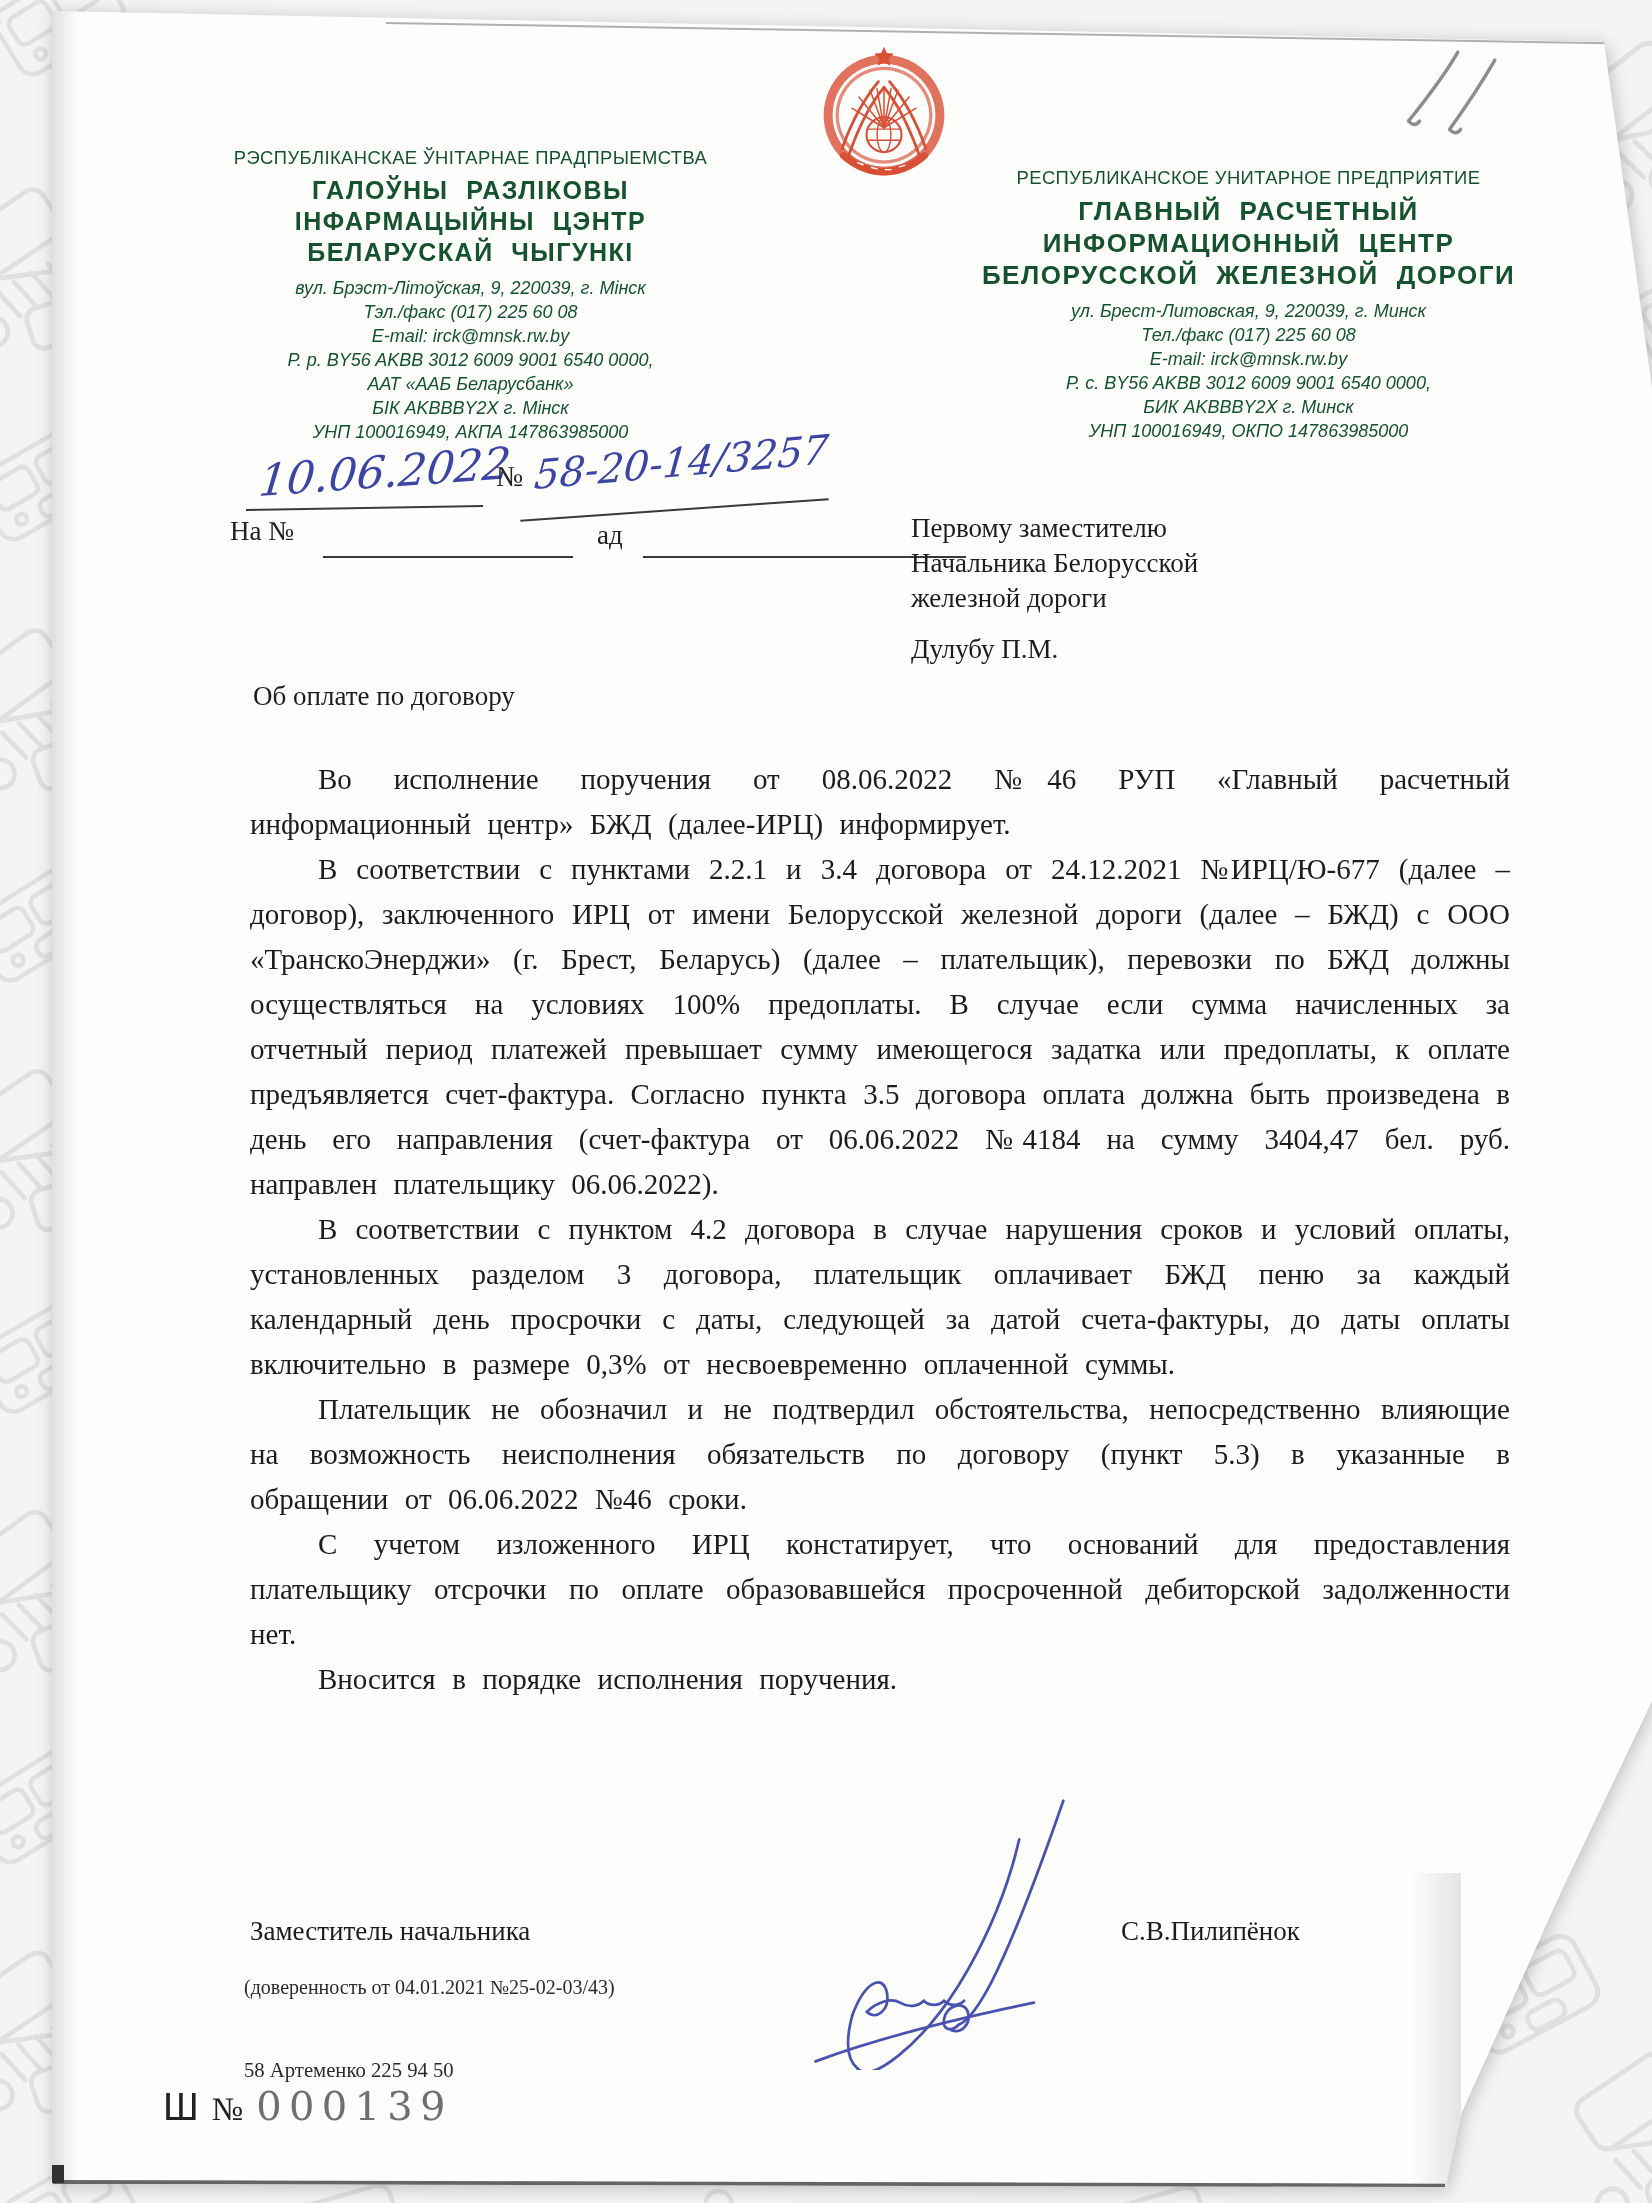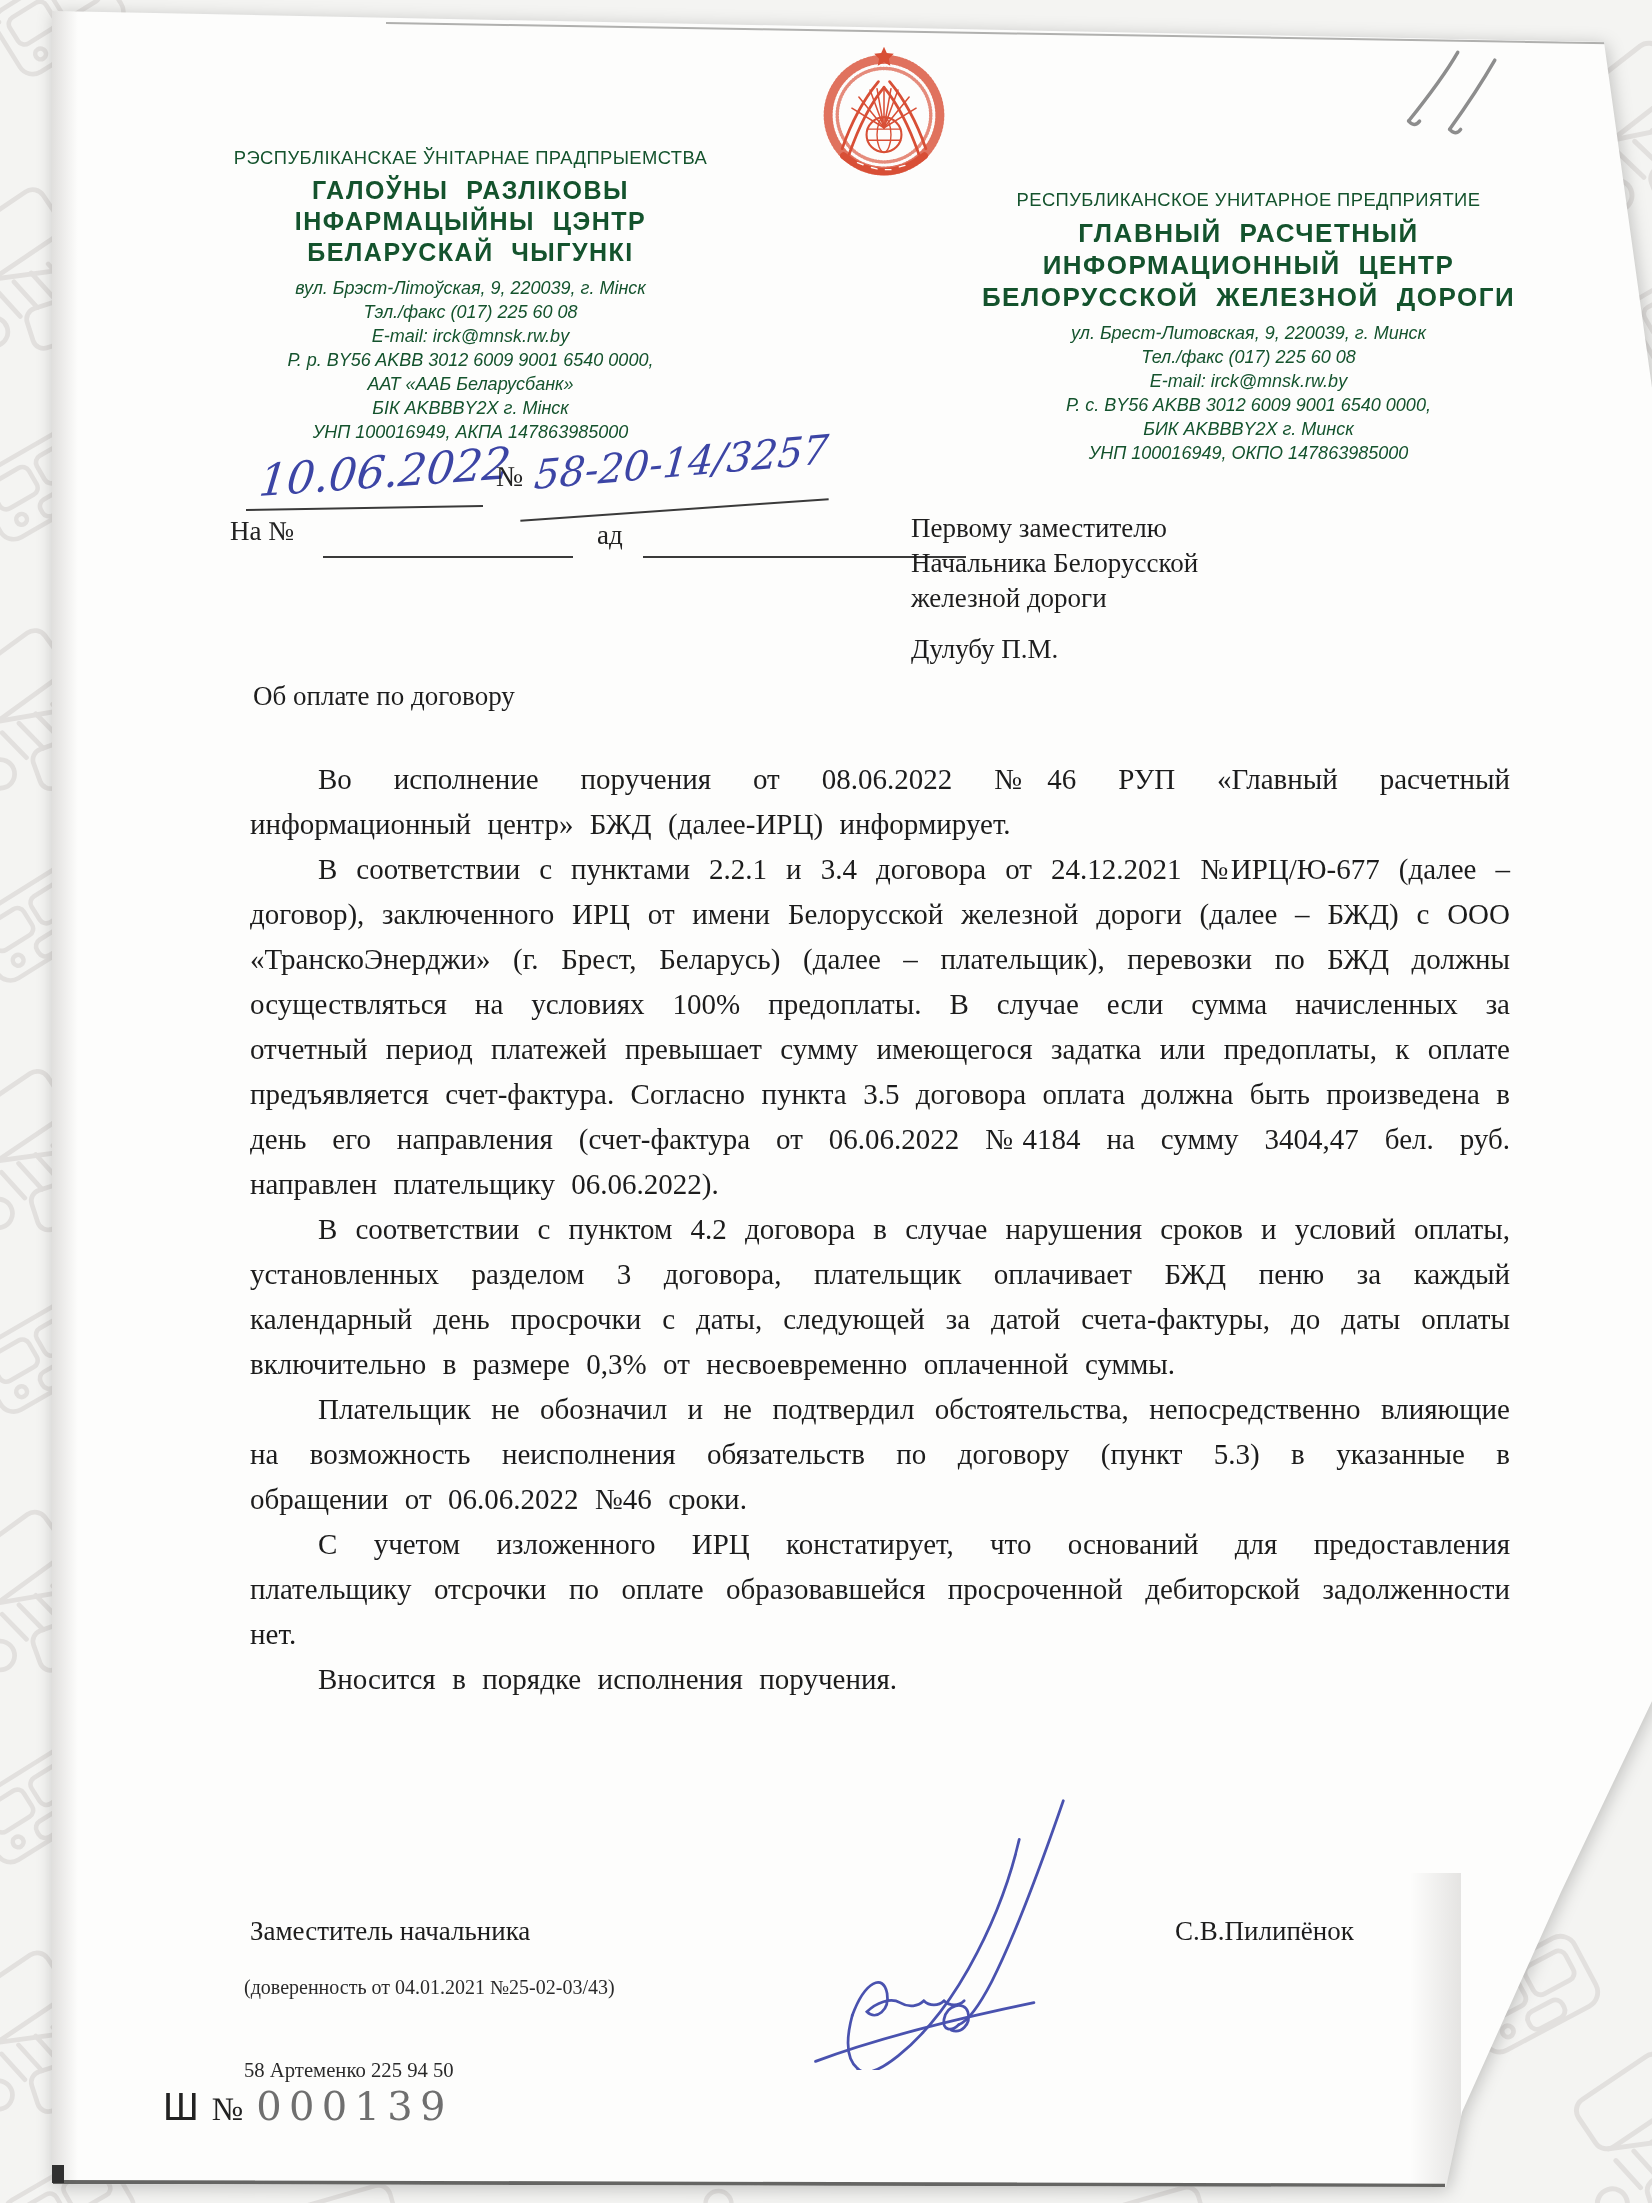--- a/index.html
+++ b/index.html
@@ -164,21 +164,21 @@
         <div>вул. Брэст-Літоўская, 9, 220039, г. Мінск</div>
         <div>Тэл./факс (017) 225 60 08</div>
         <div>E-mail: irck@mnsk.rw.by</div>
         <div>Р. р. BY56 AKBB 3012 6009 9001 6540 0000,</div>
         <div>ААТ «ААБ Беларусбанк»</div>
         <div>БІК AKBBBY2X г. Мінск</div>
         <div>УНП 100016949, АКПА 147863985000</div>
       </div>
     </div>
 
-    <div class="abs lh-block lh-right" style="left:907px;top:167px;width:683px;margin-top:22px;">
+    <div class="abs lh-block lh-right" style="left:907px;top:167px;width:683px;">
       <div class="lh-type">РЕСПУБЛИКАНСКОЕ УНИТАРНОЕ ПРЕДПРИЯТИЕ</div>
       <div class="lh-name">
         <div>ГЛАВНЫЙ  РАСЧЕТНЫЙ</div>
         <div>ИНФОРМАЦИОННЫЙ  ЦЕНТР</div>
         <div>БЕЛОРУССКОЙ  ЖЕЛЕЗНОЙ  ДОРОГИ</div>
       </div>
       <div class="lh-details">
         <div>ул. Брест-Литовская, 9, 220039, г. Минск</div>
         <div>Тел./факс (017) 225 60 08</div>
         <div>E-mail: irck@mnsk.rw.by</div>
@@ -224,21 +224,21 @@
           <path d="M 252 60 C 236 130 190 240 120 296 C 100 312 84 318 76 310"></path>
           <path d="M 76 310 C 64 300 62 282 70 252"></path>
           <path d="M 70 252 C 84 214 104 206 108 228 C 111 246 96 258 86 248 C 96 238 112 232 122 238 C 132 244 142 242 148 236 C 154 242 164 242 170 236 C 176 242 186 242 192 236"></path>
           <path d="M 186 262 C 178 270 168 268 170 256 C 173 240 192 236 196 248 C 200 262 188 272 178 268"></path>
           <path d="M 30 302 C 110 272 210 250 268 238"></path>
         </g>
       </svg>
     </div>
 
     <div class="abs sig-label" style="left:250px;top:1916px;">Заместитель начальника</div>
-    <div class="abs sig-label" style="left:1175px;top:1916px;text-align:right;">С.В.Пилипёнок</div>
+    <div class="abs sig-label" style="left:1121px;top:1916px;text-align:right;">С.В.Пилипёнок</div>
     <div class="abs attorney" style="left:244px;top:1976px;">(доверенность от 04.01.2021 №25-02-03/43)</div>
 
     <div class="abs executor" style="left:244px;top:2059px;">58 Артеменко 225 94 50</div>
     <div class="abs stamp-line" style="left:163px;top:2083px;">
       <span class="stamp-sh">Ш</span>
       <span class="stamp-no">№</span>
       <span class="stamp-num">000139</span>
     </div>
 
   </div>

